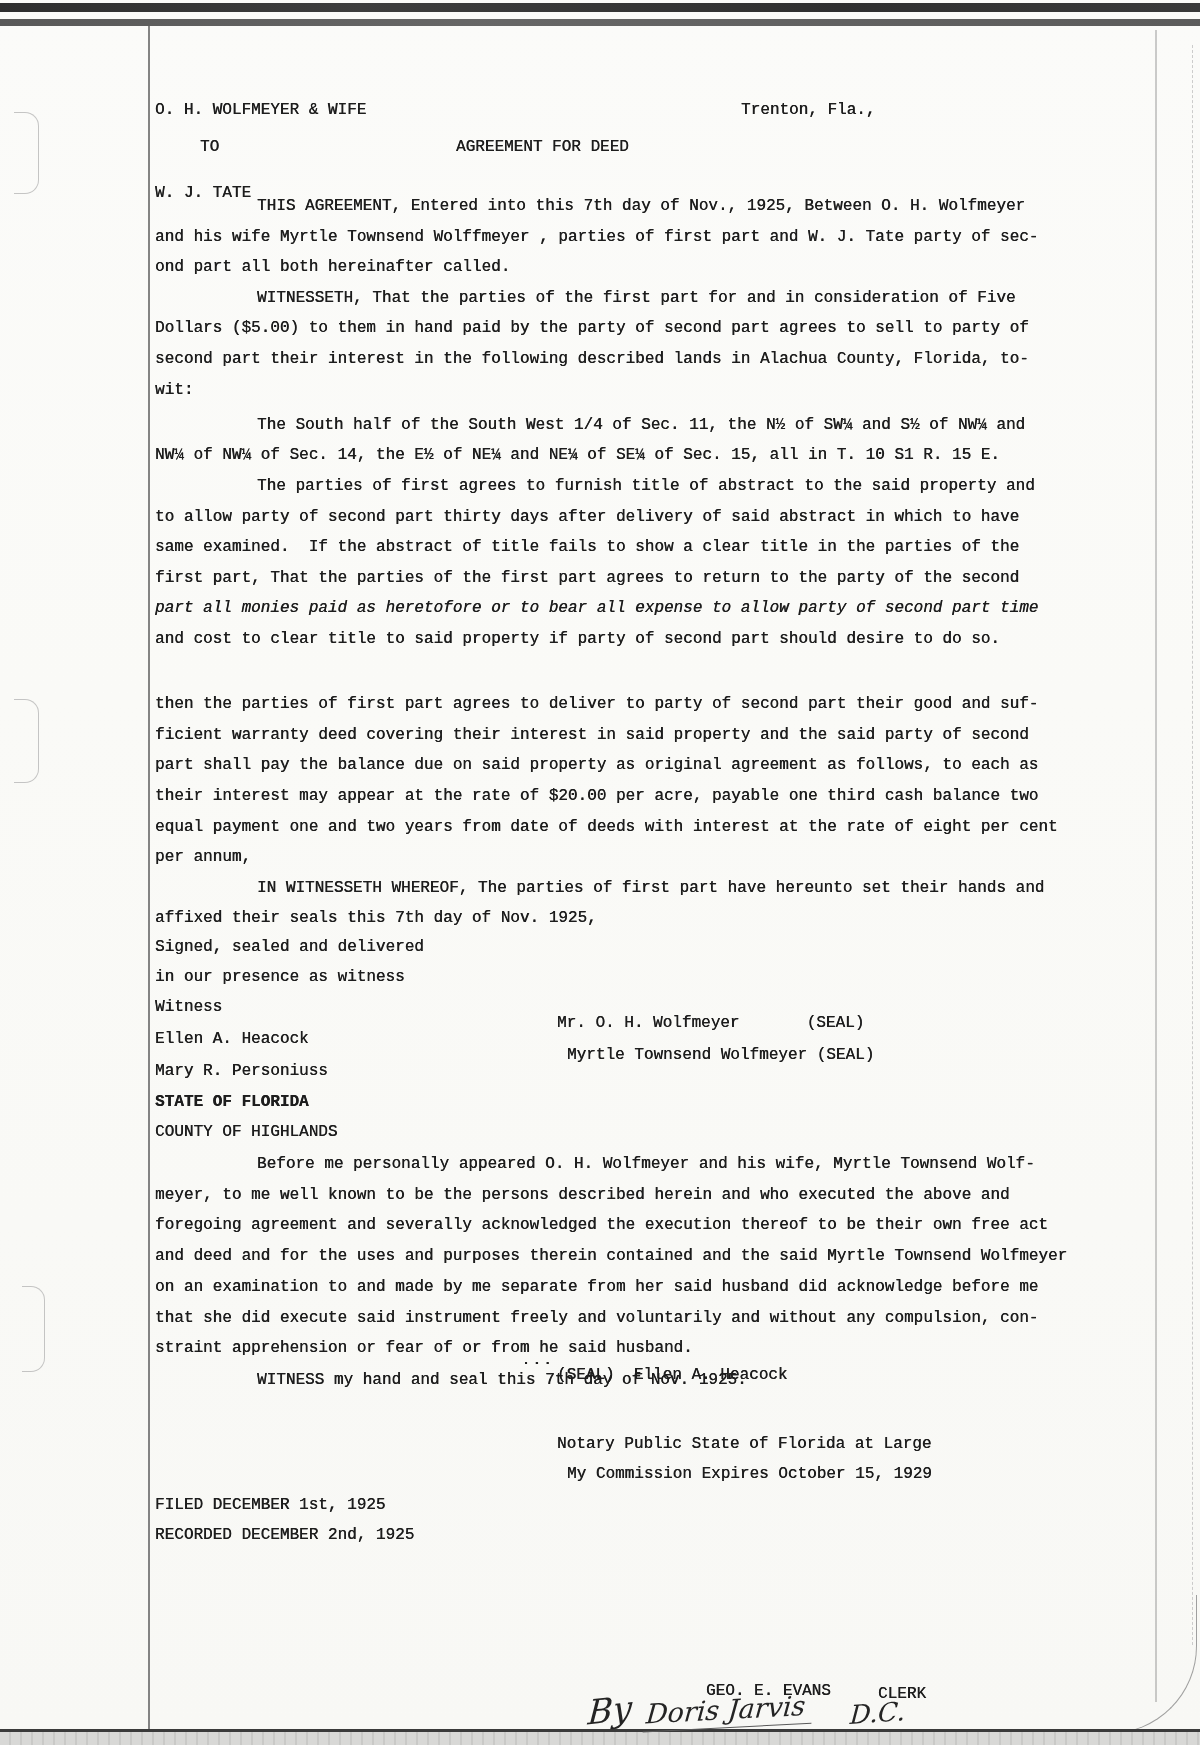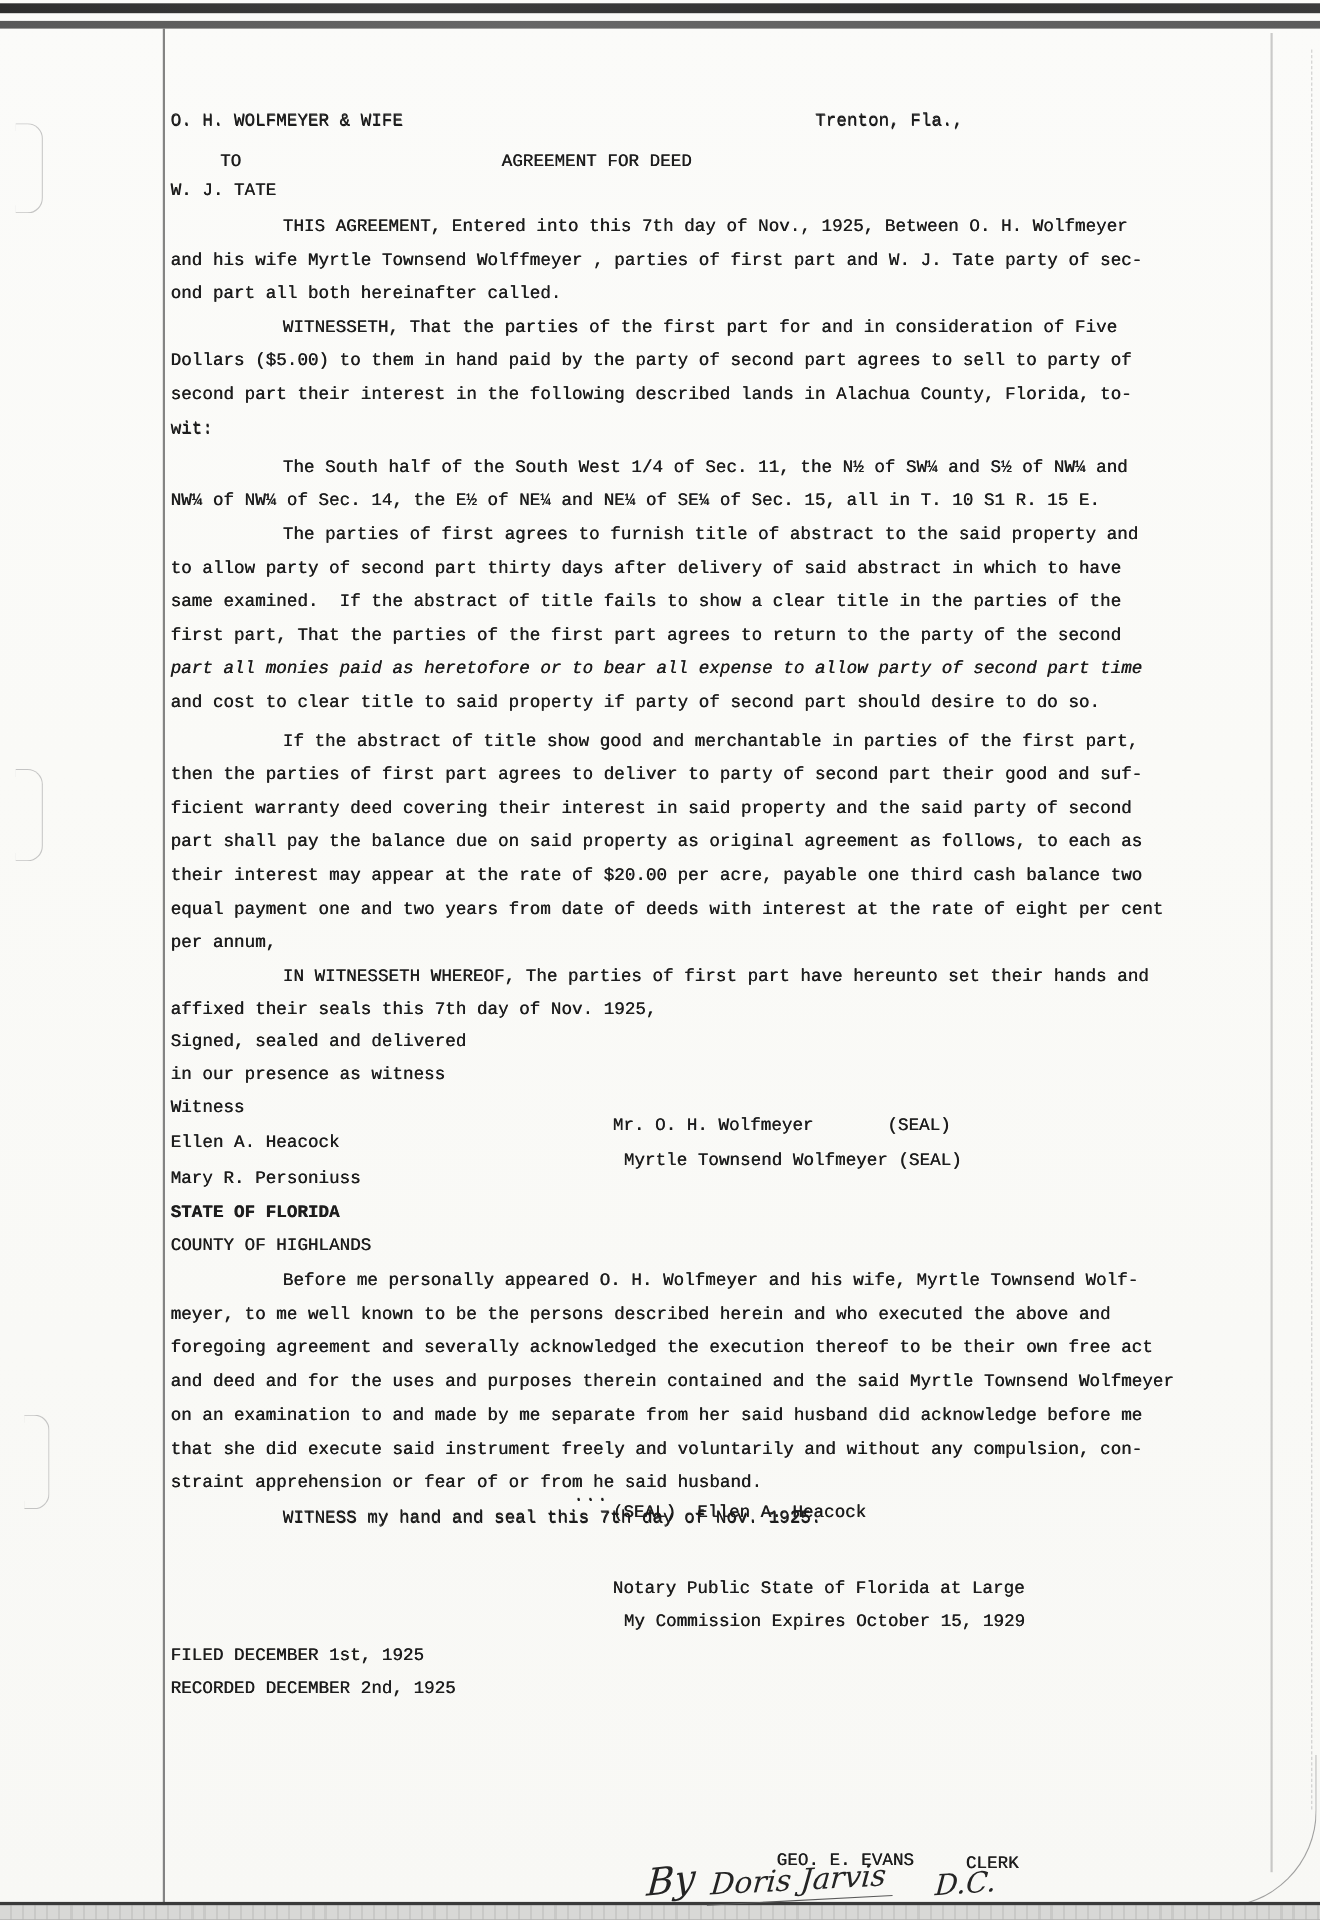--- a/index.html
+++ b/index.html
@@ -63,42 +63,41 @@
   <div class="punch punch1"></div>
   <div class="punch punch2"></div>
   <div class="punch punch3"></div>
   <div class="corner-curve"></div>
   <div class="bottom-strip"></div>
 
   <div class="ln" style="left:155px;top:101px;">O. H. WOLFMEYER &amp; WIFE</div>
   <div class="ln" style="left:741px;top:101px;">Trenton, Fla.,</div>
   <div class="ln" style="left:200px;top:138px;">TO</div>
   <div class="ln" style="left:456px;top:138px;">AGREEMENT FOR DEED</div>
-  <div class="ln" style="left:155px;top:164px;text-align:right;">W. J. TATE</div>
+  <div class="ln" style="left:155px;top:184px;text-align:right;">W. J. TATE</div>
 
   <div class="ln" style="left:257px;top:197px;text-align:center;">THIS AGREEMENT, Entered into this 7th day of Nov., 1925, Between O. H. Wolfmeyer</div>
   <div class="ln" style="left:155px;top:228px;">and his wife Myrtle Townsend Wolffmeyer , parties of first part and W. J. Tate party of sec-</div>
   <div class="ln" style="left:155px;top:258px;">ond part all both hereinafter called.</div>
 
   <div class="ln" style="left:257px;top:289px;">WITNESSETH, That the parties of the first part for and in consideration of Five</div>
   <div class="ln" style="left:155px;top:319px;">Dollars ($5.00) to them in hand paid by the party of second part agrees to sell to party of</div>
   <div class="ln" style="left:155px;top:350px;">second part their interest in the following described lands in Alachua County, Florida, to-</div>
   <div class="ln" style="left:155px;top:381px;">wit:</div>
 
   <div class="ln" style="left:257px;top:416px;">The South half of the South West 1/4 of Sec. 11, the N½ of SW¼ and S½ of NW¼ and</div>
   <div class="ln" style="left:155px;top:446px;">NW¼ of NW¼ of Sec. 14, the E½ of NE¼ and NE¼ of SE¼ of Sec. 15, all in T. 10 S1 R. 15 E.</div>
 
   <div class="ln" style="left:257px;top:477px;">The parties of first agrees to furnish title of abstract to the said property and</div>
   <div class="ln" style="left:155px;top:508px;">to allow party of second part thirty days after delivery of said abstract in which to have</div>
   <div class="ln" style="left:155px;top:538px;">same examined.  If the abstract of title fails to show a clear title in the parties of the</div>
   <div class="ln" style="left:155px;top:569px;">first part, That the parties of the first part agrees to return to the party of the second</div>
   <div class="ln" style="left:155px;top:599px;font-style:italic;">part all monies paid as heretofore or to bear all expense to allow party of second part time</div>
   <div class="ln" style="left:155px;top:630px;">and cost to clear title to said property if party of second part should desire to do so.</div>
 
-  <div class="ln" style="left:257px;top:665px;">If the abstract of title show good and merchantable in parties of the first part,</div>
   <div class="ln" style="left:155px;top:695px;">then the parties of first part agrees to deliver to party of second part their good and suf-</div>
   <div class="ln" style="left:155px;top:726px;">ficient warranty deed covering their interest in said property and the said party of second</div>
   <div class="ln" style="left:155px;top:756px;">part shall pay the balance due on said property as original agreement as follows, to each as</div>
   <div class="ln" style="left:155px;top:787px;">their interest may appear at the rate of $20.00 per acre, payable one third cash balance two</div>
   <div class="ln" style="left:155px;top:818px;">equal payment one and two years from date of deeds with interest at the rate of eight per cent</div>
   <div class="ln" style="left:155px;top:848px;">per annum,</div>
 
   <div class="ln" style="left:257px;top:879px;">IN WITNESSETH WHEREOF, The parties of first part have hereunto set their hands and</div>
   <div class="ln" style="left:155px;top:909px;">affixed their seals this 7th day of Nov. 1925,</div>
 

